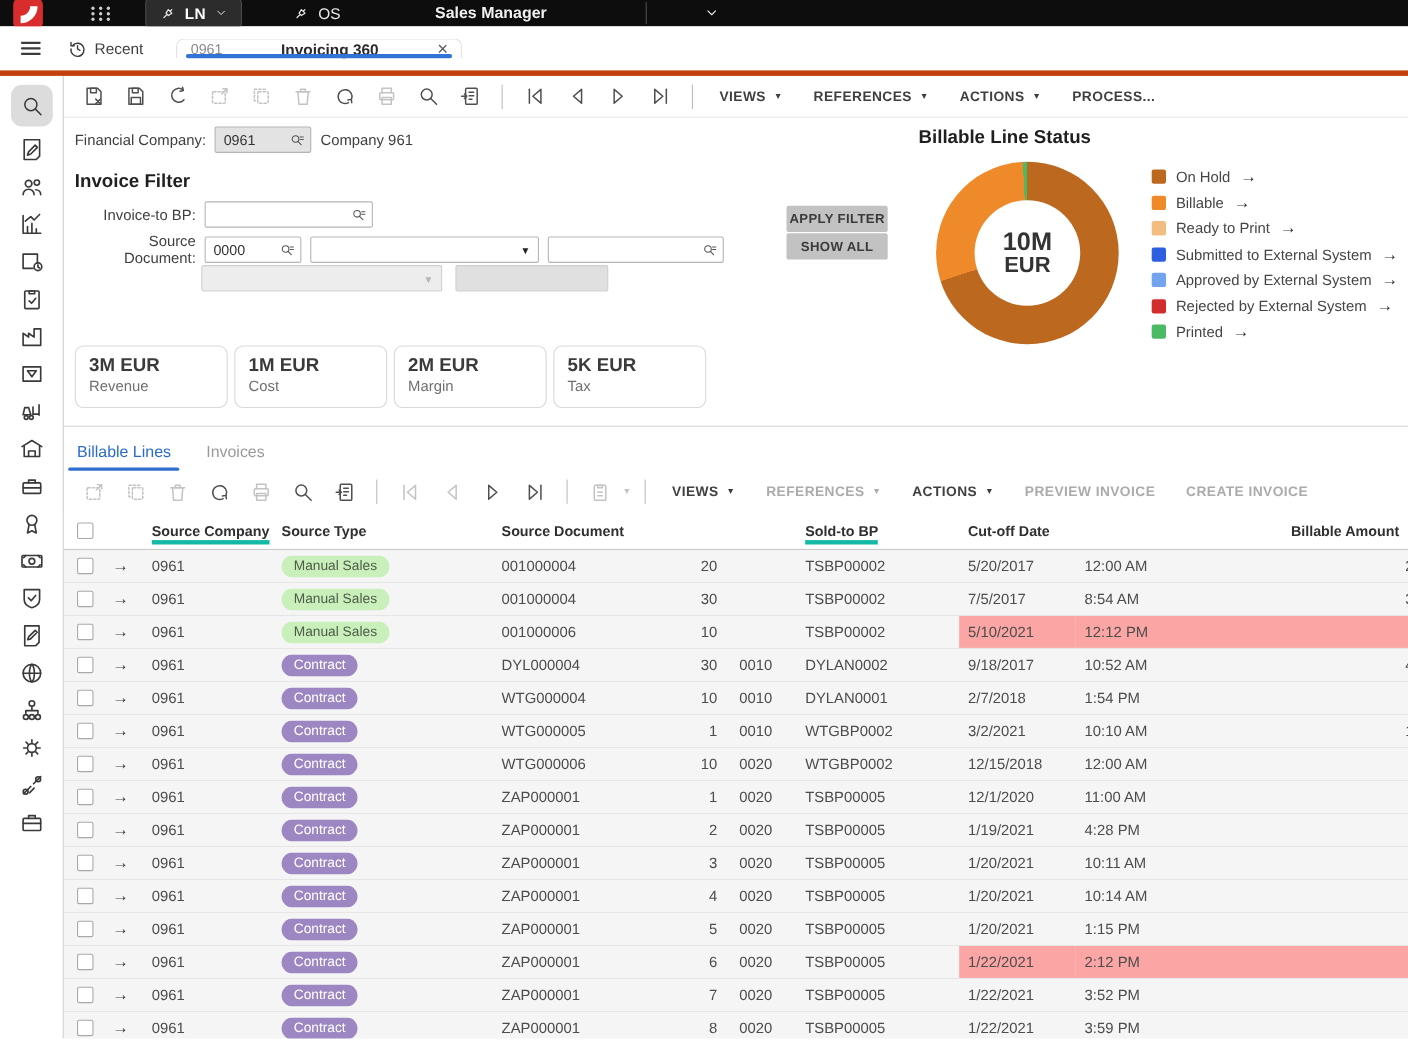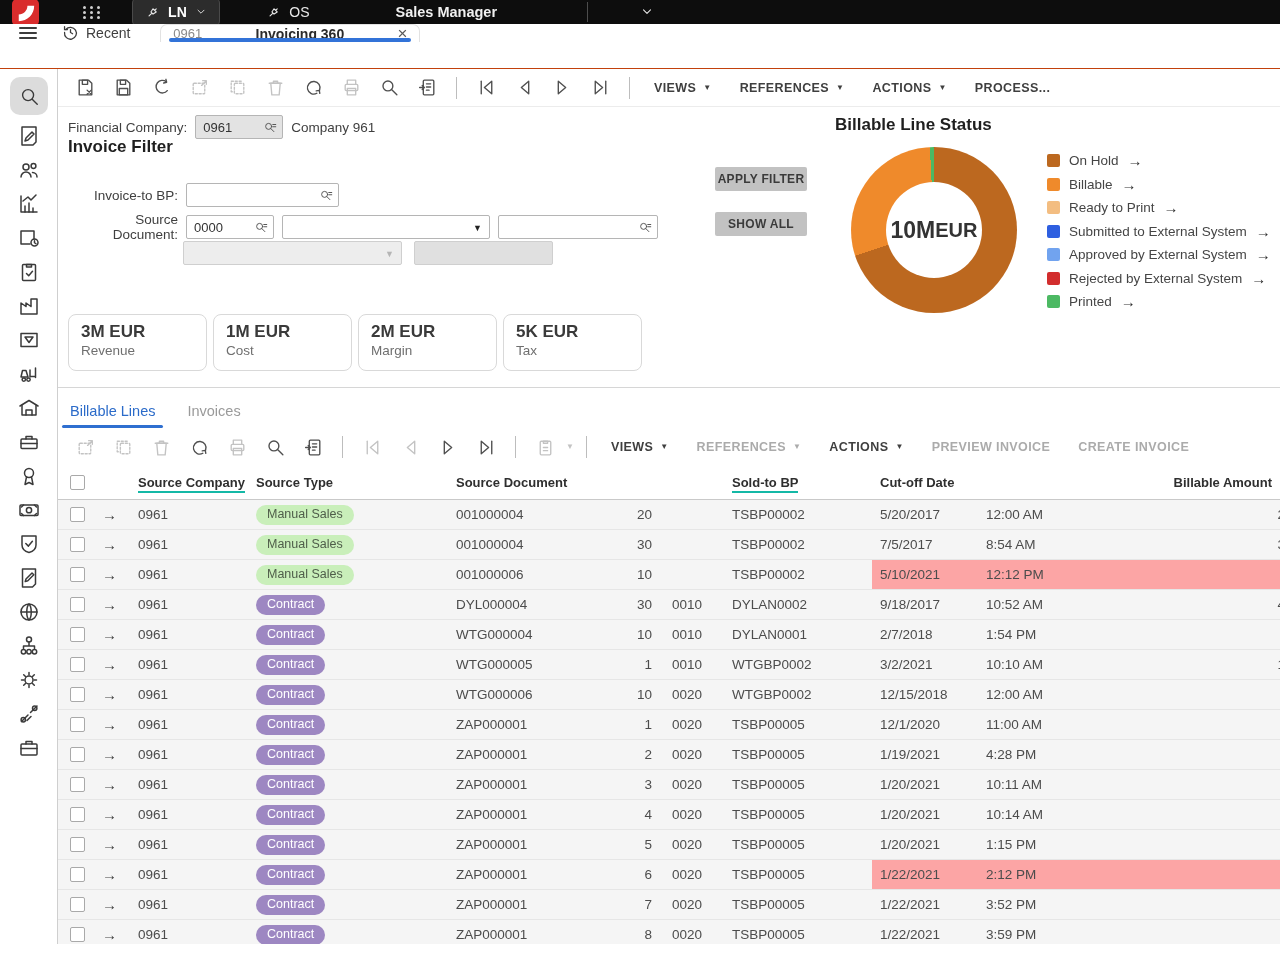--- a/index.html
+++ b/index.html
@@ -13,21 +13,21 @@
   .grid-icon{display:grid;grid-template-columns:repeat(3,5px);grid-gap:2px;margin-left:14px}
   .grid-icon i{width:3px;height:3px;border-radius:50%;background:#cfcfcf}
   .ws-pill{display:flex;align-items:center;gap:8px;background:#2c2c2c;border:1px solid #4a4a4a;border-radius:6px;padding:6px 12px;color:#fff}
   .ws-pill .ws-label{font-weight:bold;font-size:14px;letter-spacing:.3px}
   .top-item{display:flex;align-items:center;gap:8px;color:#e8e8e8;font-size:14px}
   .role{color:#f0f0f0;font-weight:bold;font-size:14.5px;margin-left:56px}
   .top-divider{width:1px;height:20px;background:#4d4d4d;margin-left:60px}
   .wicon{stroke:#e8e8e8;fill:none;stroke-width:1.5;stroke-linecap:round;stroke-linejoin:round}
 
   
-  .tabbar{height:45px;background:#fff;border-bottom:1px solid #c2410c;display:flex;align-items:flex-start;position:relative}
+  .tabbar{height:45px;background:#fff;border-bottom:5px solid #c2410c;display:flex;align-items:center;position:relative}
   .hamburger{width:56px;display:flex;align-items:center;justify-content:center;cursor:pointer}
   .hamburger .bars{width:18px}
   .hamburger .bars i{display:block;height:2px;background:#3c3c3c;margin:3px 0;border-radius:1px}
   .recent{display:flex;align-items:center;gap:7px;padding:0 18px 0 6px;color:#3f3f3f;font-size:14px;cursor:pointer}
   .tabcard{position:relative;width:260px;margin-left:12px;background:#fff;border:1px solid #e2e2e2;border-bottom:none;border-radius:7px 7px 0 0;display:flex;align-items:center;padding:0 12px;gap:10px}
   .tabcard::after{content:"";position:absolute;left:8px;right:8px;bottom:0;height:4px;background:#3273d8;border-radius:2px}
   .tab-code{color:#8a8a8a;font-size:13px}
   .tab-title{font-weight:bold;font-size:14px;color:#2b2b2b;flex:1;text-align:center}
   .tab-close{color:#5a5a5a;font-size:17px;cursor:pointer;line-height:1}
 
@@ -57,30 +57,30 @@
   .flabel{font-size:13.5px;color:#3f3f3f;text-align:right}
   .inp{position:relative;height:24px;border:1px solid #b5b5b5;border-radius:2px;background:#fff;display:flex;align-items:center}
   .inp input{border:none;outline:none;background:transparent;font:inherit;font-size:13px;color:#333;width:100%;padding:0 22px 0 7px}
   .inp.disabled{background:#e3e3e3}
   .lookup{position:absolute;right:4px;top:4px;width:15px;height:15px;stroke:#555;fill:none;stroke-width:1.3;stroke-linecap:round}
   .sel{position:relative;height:24px;border:1px solid #b5b5b5;border-radius:2px;background:#fff}
   .sel .car{position:absolute;right:7px;top:7px;font-size:9px;color:#222}
   .sel.disabled{background:#ededed;border-color:#cfcfcf}
   .sel.disabled .car{color:#b5b5b5}
   .gfield{height:24px;background:#e0e0e0;border:1px solid #cfcfcf;border-radius:2px}
-  .section-title{position:absolute;left:10px;top:30px;font-size:17px;font-weight:bold;color:#1f1f1f}
+  .section-title{position:absolute;left:10px;top:48px;font-size:17px;font-weight:bold;color:#1f1f1f}
   .gbtn{position:absolute;width:92px;height:24px;background:#c2c2c2;color:#3b3b3b;border:none;border-radius:2px;font-family:inherit;font-size:12px;font-weight:bold;letter-spacing:.3px;cursor:pointer}
 
   .chart-block{position:absolute;left:777px;top:8px}
   .chart-title{font-size:17px;font-weight:bold;color:#1f1f1f}
   .chart-row{display:flex;margin-top:12px}
   .donut-wrap{position:relative;width:166px;height:166px;margin-left:16px;flex:0 0 auto}
   .donut{position:absolute;inset:0;border-radius:50%}
   .donut::after{content:"";position:absolute;inset:21%;border-radius:50%;background:#fff}
-  .donut-center{position:absolute;inset:0;display:flex;flex-direction:row;align-items:center;justify-content:center;z-index:2;pointer-events:none}
+  .donut-center{position:absolute;inset:0;display:flex;flex-direction:column;align-items:center;justify-content:center;z-index:2;pointer-events:none}
   .donut-center .v{font-size:23px;font-weight:bold;color:#333;line-height:1}
   .donut-center .u{font-size:20px;font-weight:bold;color:#333;line-height:1.05}
   .legend{list-style:none;margin-left:30px;margin-top:2px}
   .legend li{display:flex;align-items:center;gap:9px;height:23.5px}
   .legend .sw{width:13px;height:13px;border-radius:2px;flex:0 0 auto}
   .legend .lt{font-size:13.5px;color:#454545}
   .legend .la{font-size:15px;color:#2f2f2f;cursor:pointer}
 
   .kpi-row{position:absolute;left:10px;top:207px;display:flex;gap:6px}
   .kpi{width:139px;height:57px;border:1px solid #d9d9d9;border-radius:8px;padding:7px 12px;background:#fff}
@@ -91,21 +91,21 @@
   .panel-tabs{height:40px;display:flex;align-items:flex-end;padding-left:10px;gap:28px}
   .ptab{font-size:14.5px;padding:0 2px 9px 2px;cursor:pointer;position:relative;color:#9a9a9a}
   .ptab.active{color:#2b6bc9}
   .ptab.active::after{content:"";position:absolute;left:-6px;right:-6px;bottom:0;height:3px;background:#2f6fd0;border-radius:2px}
 
   
   .grid{width:100%}
   .grid-head,.trow{display:grid;grid-template-columns:38px 34px 118px 200px 150px 66px 60px 148px 106px 92px 1fr;align-items:center}
   .grid-head{height:34px;background:#fff;border-bottom:1px solid #c9c9c9;font-size:13px;font-weight:bold;color:#2f2f2f}
   .grid-head .hcell{padding-left:8px;white-space:nowrap}
-  .grid-head .sorted span{border-bottom:2px solid #14b8a6;padding-bottom:1px}
+  .grid-head .sorted span{border-bottom:4px solid #14b8a6;padding-bottom:1px}
   .grid-head .right{text-align:right;padding-right:8px}
   .trow{height:30px;background:#f5f5f5;border-bottom:1px solid #e6e6e6;font-size:13.5px;color:#4c4c4c;cursor:default}
   .cell{padding-left:8px;white-space:nowrap;overflow:hidden}
   .cell.right{text-align:right;padding-right:12px;padding-left:0}
   .cb{width:15px;height:15px;border:1px solid #a9a9a9;border-radius:2px;background:#fff;margin-left:12px;cursor:pointer}
   .rarrow{font-size:15px;color:#3f3f3f;padding-left:6px;cursor:pointer}
   .badge{display:inline-block;border-radius:10px;padding:2.5px 11px;font-size:12.5px;line-height:1.2}
   .amt{position:relative;height:100%;overflow:hidden}
   .amt span{position:absolute;right:-5px;top:7px;font-size:13.5px;color:#4c4c4c}
   .hlc{background:#fca5a5}
@@ -590,21 +590,21 @@
           </div>
         </div>
 
         <div class="frow" style="left:125px;top:134px">
           <div class="sel disabled" style="width:219px">
               <span class="car">▼</span>
             </div>
           <div class="gfield" style="width:139px;margin-left:4px"></div>
         </div>
 
-        <button class="gbtn" style="left:657px;top:60px">APPLY FILTER</button>
+        <button class="gbtn" style="left:657px;top:80px">APPLY FILTER</button>
         <button class="gbtn" style="left:657px;top:105px">SHOW ALL</button>
 
         <div class="chart-block">
           <div class="chart-title">Billable Line Status</div>
           <div class="chart-row">
             <div class="donut-wrap">
               <div class="donut" id="donut" style="background: conic-gradient(rgb(188, 104, 31) 0deg, rgb(188, 104, 31) 252deg, rgb(239, 138, 43) 252deg, rgb(239, 138, 43) 357.12deg, rgb(76, 185, 99) 357.12deg, rgb(76, 185, 99) 360deg);"></div>
               <div class="donut-center">
                 <span class="v">10M</span>
                 <span class="u">EUR</span>

